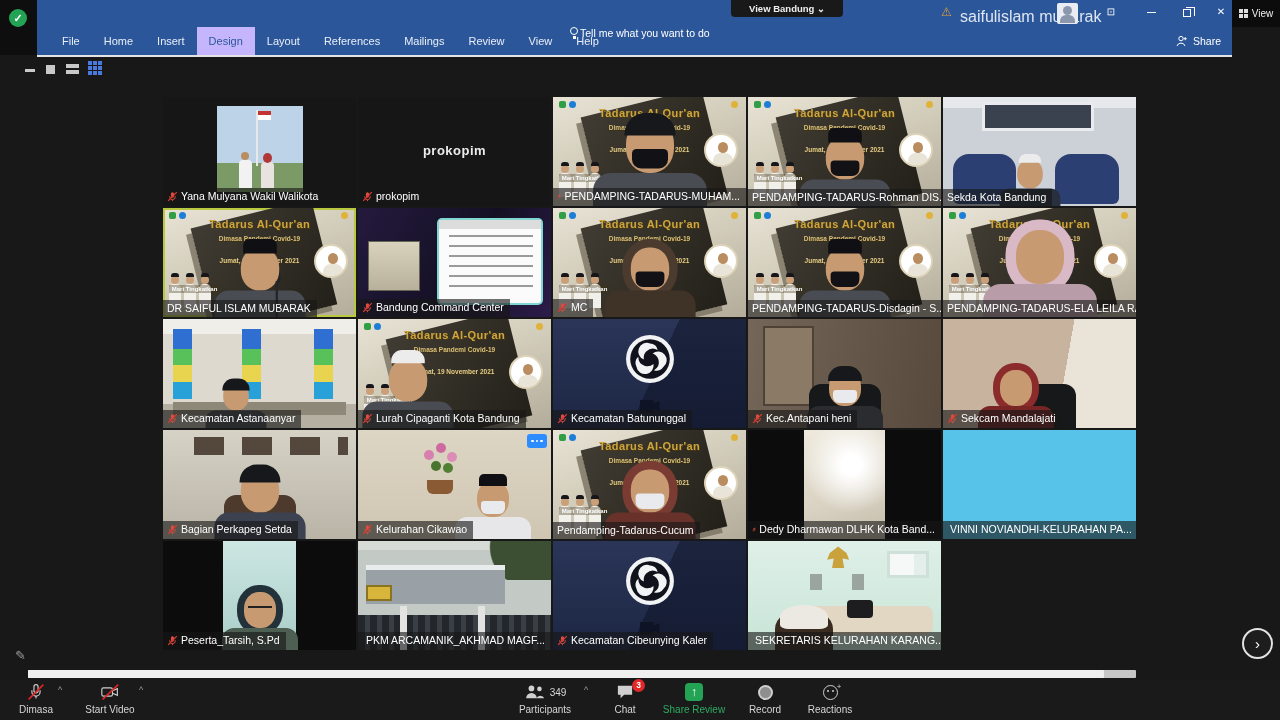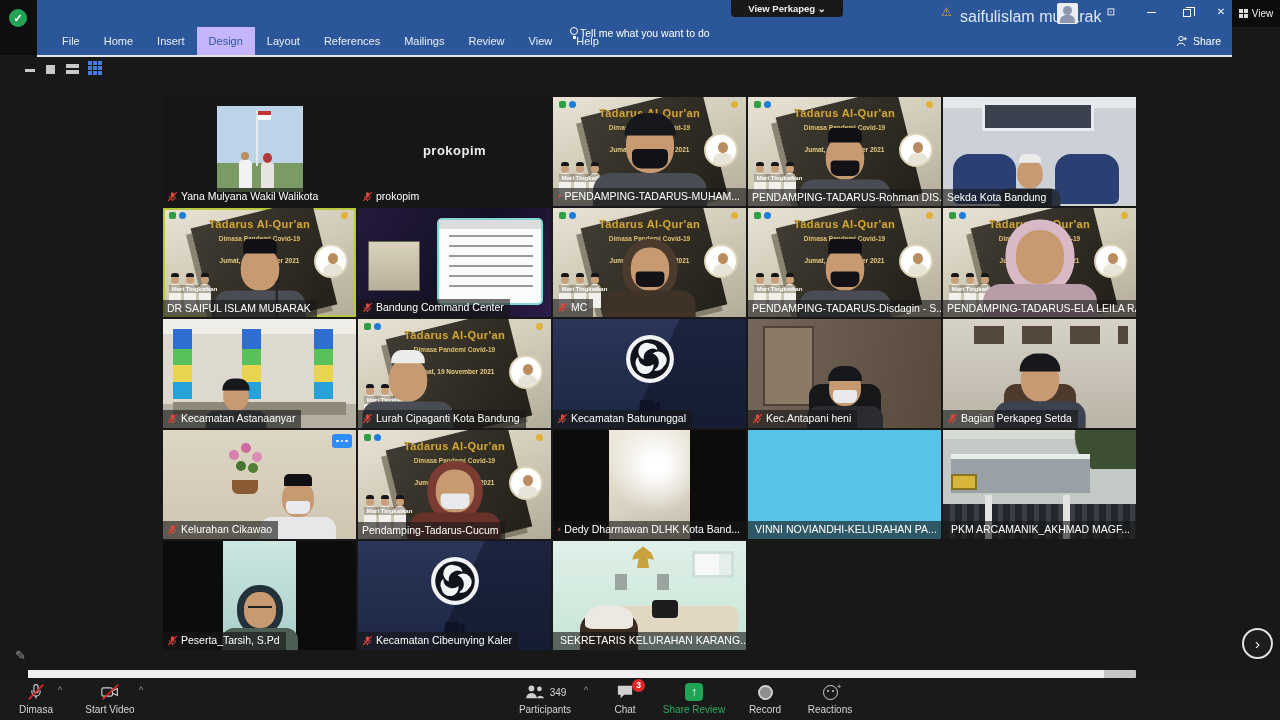--- a/index.html
+++ b/index.html
@@ -267,21 +267,21 @@
 
 <div class="stage">
 
   <div class="corner-left">
     <div class="shield">✓</div>
   </div>
   <div class="titlebar"></div>
   <div class="ribbonrow"></div>
   <div class="ribbon-bottom"></div>
 
-  <div class="view-options">View Perkapeg ⌄</div>
+  <div class="view-options">View Bandung ⌄</div>
 
   <span class="warn">⚠</span>
   <span class="acct">saifulislam mubarak</span>
   <div class="avatar"></div>
   <div class="tbtn ico-ribbonopts">⊡</div>
   <div class="tbtn ico-min"><i></i></div>
   <div class="tbtn ico-restore"><i></i></div>
   <div class="tbtn ico-close">✕</div>
   <div class="view-chip">
     <span class="view-grid">
@@ -649,20 +649,40 @@
           <svg width="11" height="11" viewBox="0 0 14 14">
   <rect x="5" y="1.5" width="4" height="7" rx="2" fill="#d94f42"></rect>
   <path d="M3.5 6.5v1a3.5 3.5 0 0 0 7 0v-1" fill="none" stroke="#d94f42" stroke-width="1.2"></path>
   <line x1="7" y1="11" x2="7" y2="13" stroke="#d94f42" stroke-width="1.2"></line>
   <line x1="1.5" y1="12.5" x2="12.5" y2="1.5" stroke="#e0392e" stroke-width="1.6"></line>
           </svg>
           <span>Kec.Antapani heni</span>
         </div>
       </div>
       <div class="tile">
+        <div class="bgart bg-mandala">
+          <div class="op-a"></div>
+      <div class="op-b"></div>
+          <div class="op-chair"></div>
+          <div class="fg hijab" style="--hj:#8c2b2b">
+            <div class="head"></div>
+            <div class="torso"></div>
+          </div>
+        </div>
+        <div class="plabel">
+          <svg width="11" height="11" viewBox="0 0 14 14">
+  <rect x="5" y="1.5" width="4" height="7" rx="2" fill="#d94f42"></rect>
+  <path d="M3.5 6.5v1a3.5 3.5 0 0 0 7 0v-1" fill="none" stroke="#d94f42" stroke-width="1.2"></path>
+  <line x1="7" y1="11" x2="7" y2="13" stroke="#d94f42" stroke-width="1.2"></line>
+  <line x1="1.5" y1="12.5" x2="12.5" y2="1.5" stroke="#e0392e" stroke-width="1.6"></line>
+          </svg>
+          <span>Sekcam Mandalajati</span>
+        </div>
+      </div>
+      <div class="tile">
         <div class="bgart bg-perkapeg">
           <div class="op-a"></div>
       <div class="op-b"></div>
           <div class="op-chair"></div>
           <div class="fg hair mid">
             <div class="head"></div>
             <div class="torso"></div>
           </div>
         </div>
         <div class="plabel">
@@ -744,54 +764,54 @@
           <svg width="11" height="11" viewBox="0 0 14 14">
   <rect x="5" y="1.5" width="4" height="7" rx="2" fill="#d94f42"></rect>
   <path d="M3.5 6.5v1a3.5 3.5 0 0 0 7 0v-1" fill="none" stroke="#d94f42" stroke-width="1.2"></path>
   <line x1="7" y1="11" x2="7" y2="13" stroke="#d94f42" stroke-width="1.2"></line>
   <line x1="1.5" y1="12.5" x2="12.5" y2="1.5" stroke="#e0392e" stroke-width="1.6"></line>
           </svg>
           <span>VINNI NOVIANDHI-KELURAHAN PA...</span>
         </div>
       </div>
       <div class="tile">
+        <div class="bgart bg-tarsih">
+          <div class="tr-strip"></div>
+          <div class="fg hijab">
+            <div class="head"></div>
+            <div class="torso"></div>
+          </div>
+        </div>
+        <div class="plabel">
+          <svg width="11" height="11" viewBox="0 0 14 14">
+  <rect x="5" y="1.5" width="4" height="7" rx="2" fill="#d94f42"></rect>
+  <path d="M3.5 6.5v1a3.5 3.5 0 0 0 7 0v-1" fill="none" stroke="#d94f42" stroke-width="1.2"></path>
+  <line x1="7" y1="11" x2="7" y2="13" stroke="#d94f42" stroke-width="1.2"></line>
+  <line x1="1.5" y1="12.5" x2="12.5" y2="1.5" stroke="#e0392e" stroke-width="1.6"></line>
+          </svg>
+          <span>Peserta_Tarsih, S.Pd</span>
+        </div>
+      </div>
+      <div class="tile">
         <div class="bgart bg-pkm">
           <div class="pk-tree"></div>
       <div class="pk-bld"></div>
           <div class="pk-sign"></div>
           <div class="pk-fence"></div>
       <div class="pk-post pk-post1"></div>
           <div class="pk-post pk-post2"></div>
         </div>
         <div class="plabel">
           <svg width="11" height="11" viewBox="0 0 14 14">
   <rect x="5" y="1.5" width="4" height="7" rx="2" fill="#d94f42"></rect>
   <path d="M3.5 6.5v1a3.5 3.5 0 0 0 7 0v-1" fill="none" stroke="#d94f42" stroke-width="1.2"></path>
   <line x1="7" y1="11" x2="7" y2="13" stroke="#d94f42" stroke-width="1.2"></line>
   <line x1="1.5" y1="12.5" x2="12.5" y2="1.5" stroke="#e0392e" stroke-width="1.6"></line>
           </svg>
           <span>PKM ARCAMANIK_AKHMAD MAGF...</span>
-        </div>
-      </div>
-      <div class="tile">
-        <div class="bgart bg-tarsih">
-          <div class="tr-strip"></div>
-          <div class="fg hijab">
-            <div class="head"></div>
-            <div class="torso"></div>
-          </div>
-        </div>
-        <div class="plabel">
-          <svg width="11" height="11" viewBox="0 0 14 14">
-  <rect x="5" y="1.5" width="4" height="7" rx="2" fill="#d94f42"></rect>
-  <path d="M3.5 6.5v1a3.5 3.5 0 0 0 7 0v-1" fill="none" stroke="#d94f42" stroke-width="1.2"></path>
-  <line x1="7" y1="11" x2="7" y2="13" stroke="#d94f42" stroke-width="1.2"></line>
-  <line x1="1.5" y1="12.5" x2="12.5" y2="1.5" stroke="#e0392e" stroke-width="1.6"></line>
-          </svg>
-          <span>Peserta_Tarsih, S.Pd</span>
         </div>
       </div>
       <div class="tile">
         <div class="bgart bg-obs">
           <svg class="obs-svg" width="50" height="50" viewBox="0 0 48 48">
   <circle cx="24" cy="24" r="23" fill="#f2f3f5"></circle>
             <circle cx="24" cy="24" r="19" fill="#10131c"></circle>
   <g fill="#f2f3f5">
               <path d="M24 9a7.5 7.5 0 0 1 7.4 6.3a9 9 0 0 0-10.8 1.2a9 9 0 0 0-2.5 8A7.5 7.5 0 0 1 24 9z"></path>
   <path transform="rotate(120 24 24)" d="M24 9a7.5 7.5 0 0 1 7.4 6.3a9 9 0 0 0-10.8 1.2a9 9 0 0 0-2.5 8A7.5 7.5 0 0 1 24 9z"></path>

